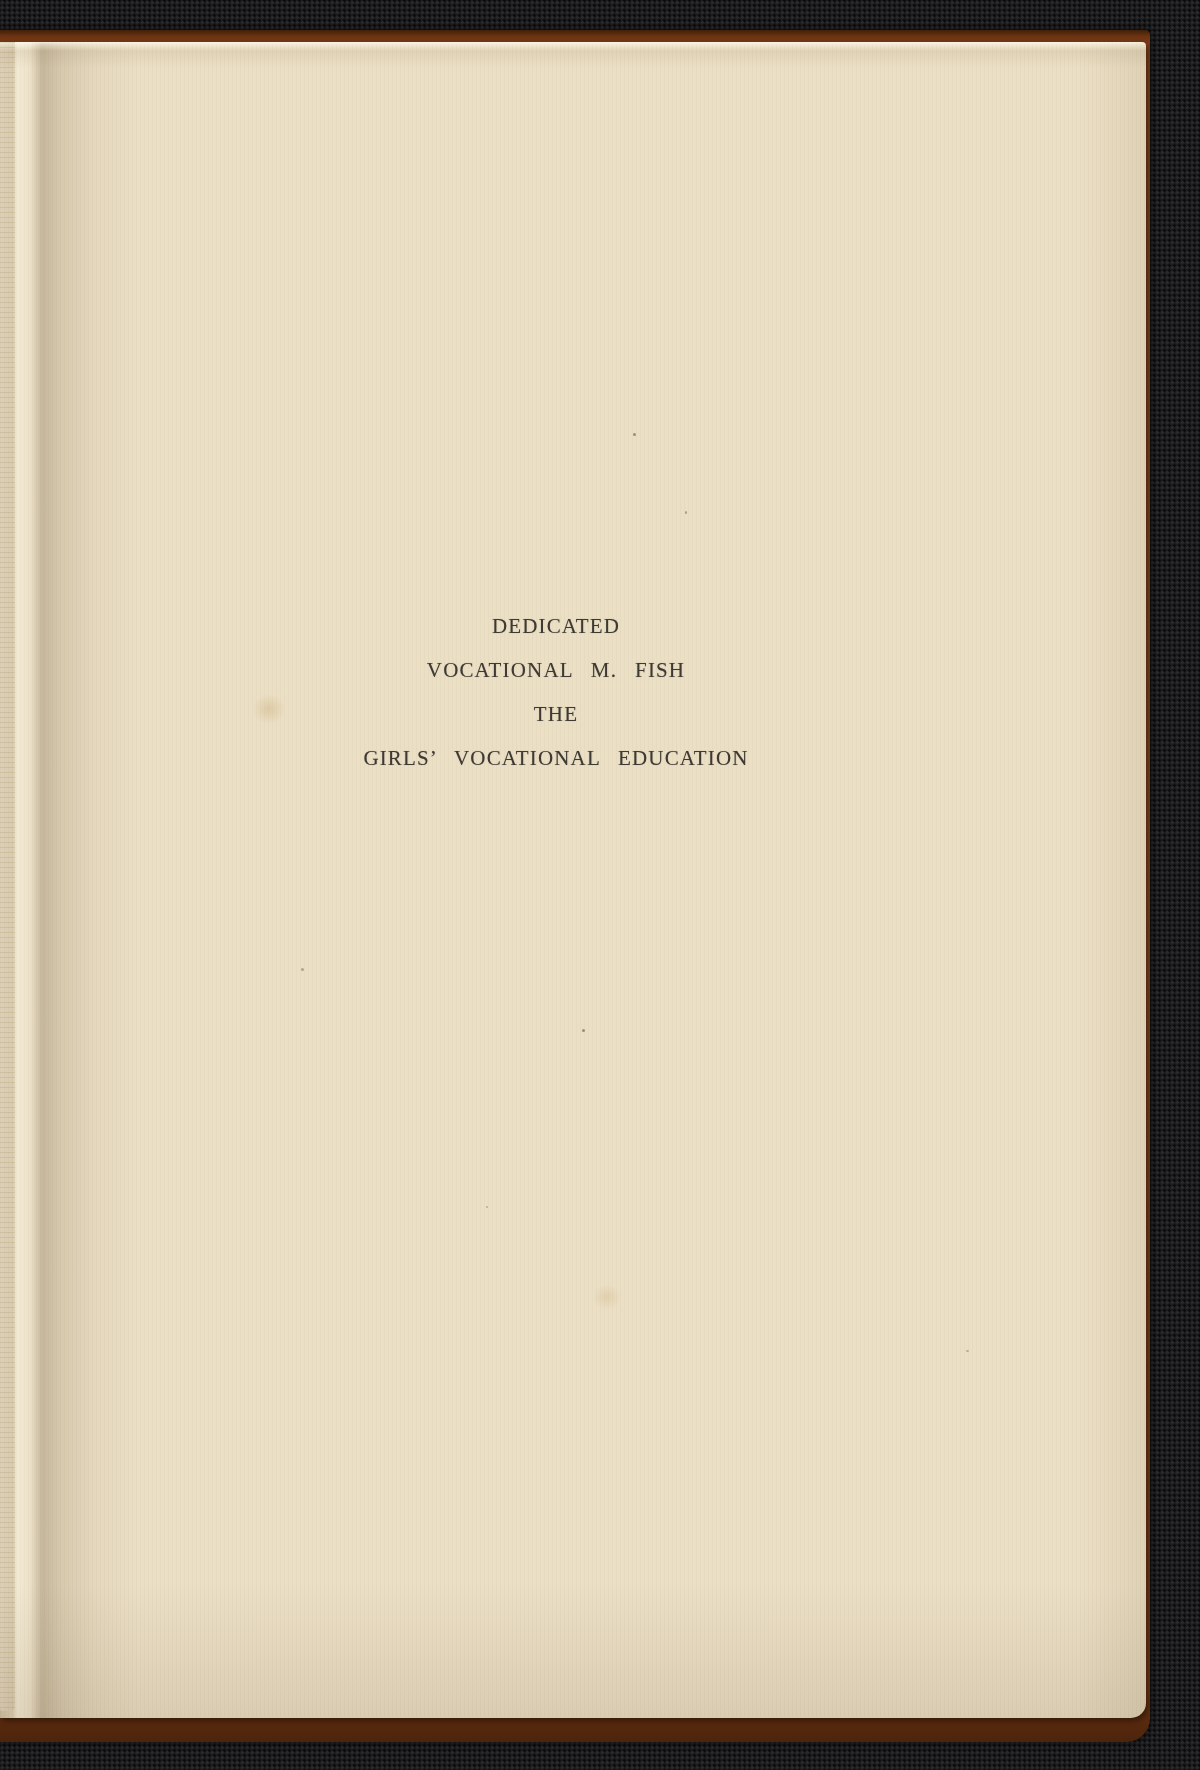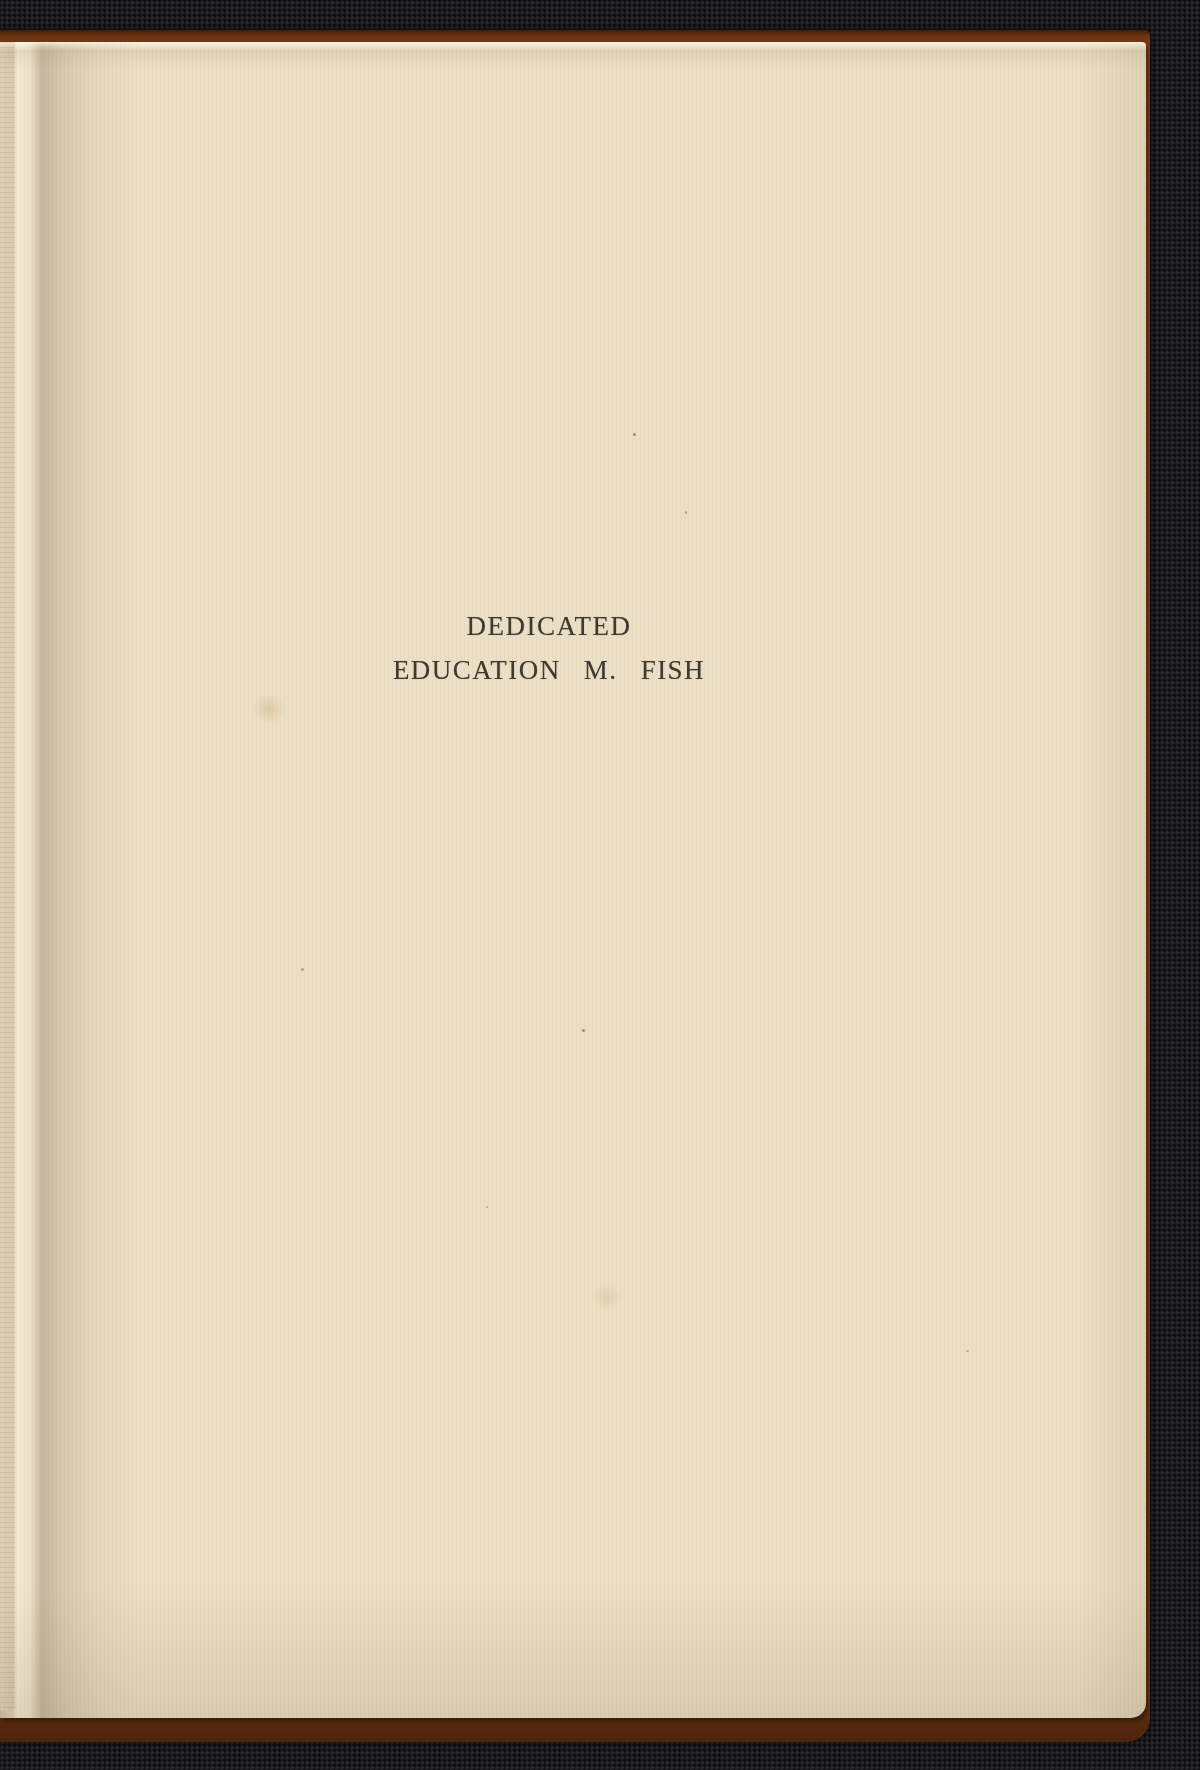--- a/index.html
+++ b/index.html
@@ -53,24 +53,24 @@
   .prev-edge{
     position:absolute;left:0;top:0;width:15px;height:99.6%;
     background-image:
       repeating-linear-gradient(180deg, rgba(140,112,66,.16) 0 1px, transparent 1px 5px),
       linear-gradient(90deg, rgba(255,250,235,.25) 0, rgba(120,95,55,.08) 100%);
     border-radius:0 0 4px 3px;
   }
 
   
   .dedication{
-    position:absolute;left:4px;top:604px;width:1090px;
+    position:absolute;left:11px;top:604px;width:1090px;
     text-align:center;
     color:#3e3a33;
-    font-size:27px;line-height:44px;
+    font-size:21px;line-height:44px;
     letter-spacing:.055em;word-spacing:.55em;
     text-shadow:0 0 1px rgba(62,58,51,.35);
   }
   .ded-line{white-space:nowrap;}
 
   
   .speck{position:absolute;border-radius:50%;background:rgba(92,76,48,.55);}
   .sp1{left:633px;top:391px;width:3px;height:3px;}
   .sp2{left:685px;top:469px;width:2px;height:3px;background:rgba(92,76,48,.45);}
   .sp3{left:301px;top:926px;width:3px;height:3px;background:rgba(92,76,48,.4);}
@@ -96,16 +96,18 @@
     <div class="speck sp1"></div>
     <div class="speck sp2"></div>
     <div class="speck sp3"></div>
     <div class="speck sp4"></div>
     <div class="speck sp5"></div>
     <div class="speck sp6"></div>
   </div>
 
   <div class="dedication">
     <div class="ded-line">DEDICATED</div>
-    <div class="ded-line">EDUCATION M. FISH</div>
+    <div class="ded-line">VOCATIONAL M. FISH</div>
+    <div class="ded-line">THE</div>
+    <div class="ded-line">GIRLS’ VOCATIONAL EDUCATION</div>
   </div>
 
 </div>
 
 </body></html>

